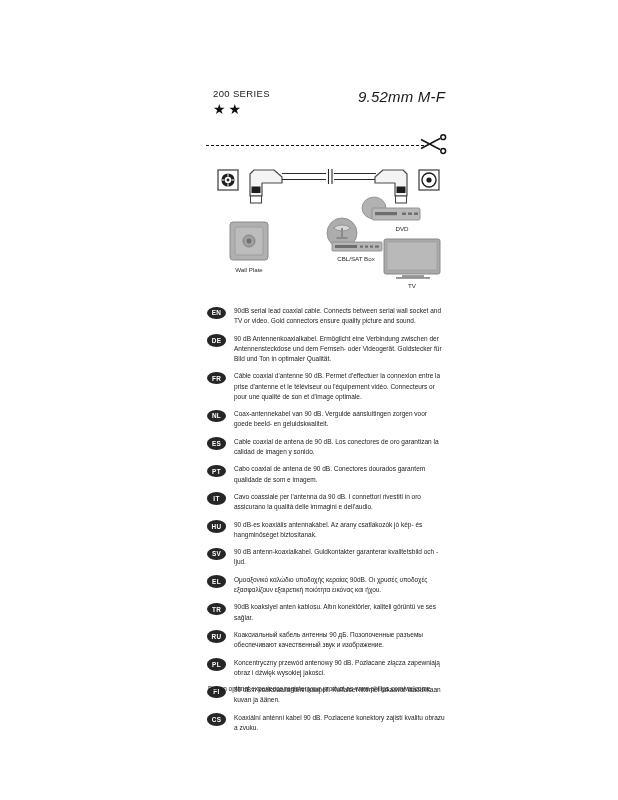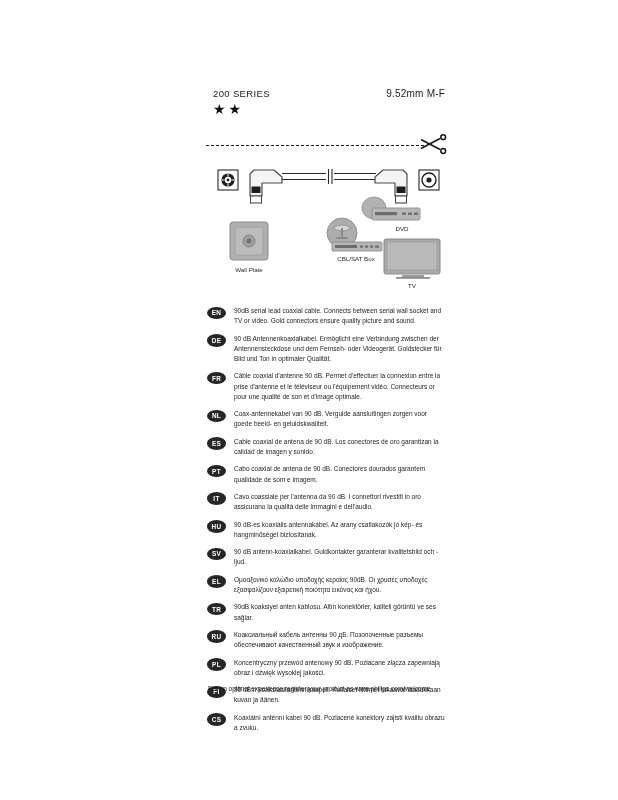--- a/index.html
+++ b/index.html
@@ -38,24 +38,25 @@
     position: absolute;
     left: 0; top: 0;
     font-size: 9.5px;
     letter-spacing: 0.35px;
     color: #1a1a1a;
     white-space: nowrap;
   }
   .size-title {
     position: absolute;
     right: 0; top: 0;
-    font-size: 10px;
+    font-size: 15px;
     letter-spacing: 0.2px;
     color: #1a1a1a;
     white-space: nowrap;
+    font-style: italic;
   }
   .stars {
     position: absolute;
     left: 0;
     top: 14px;
     display: flex;
     gap: 3px;
     line-height: 1;
   }
   .stars span {

